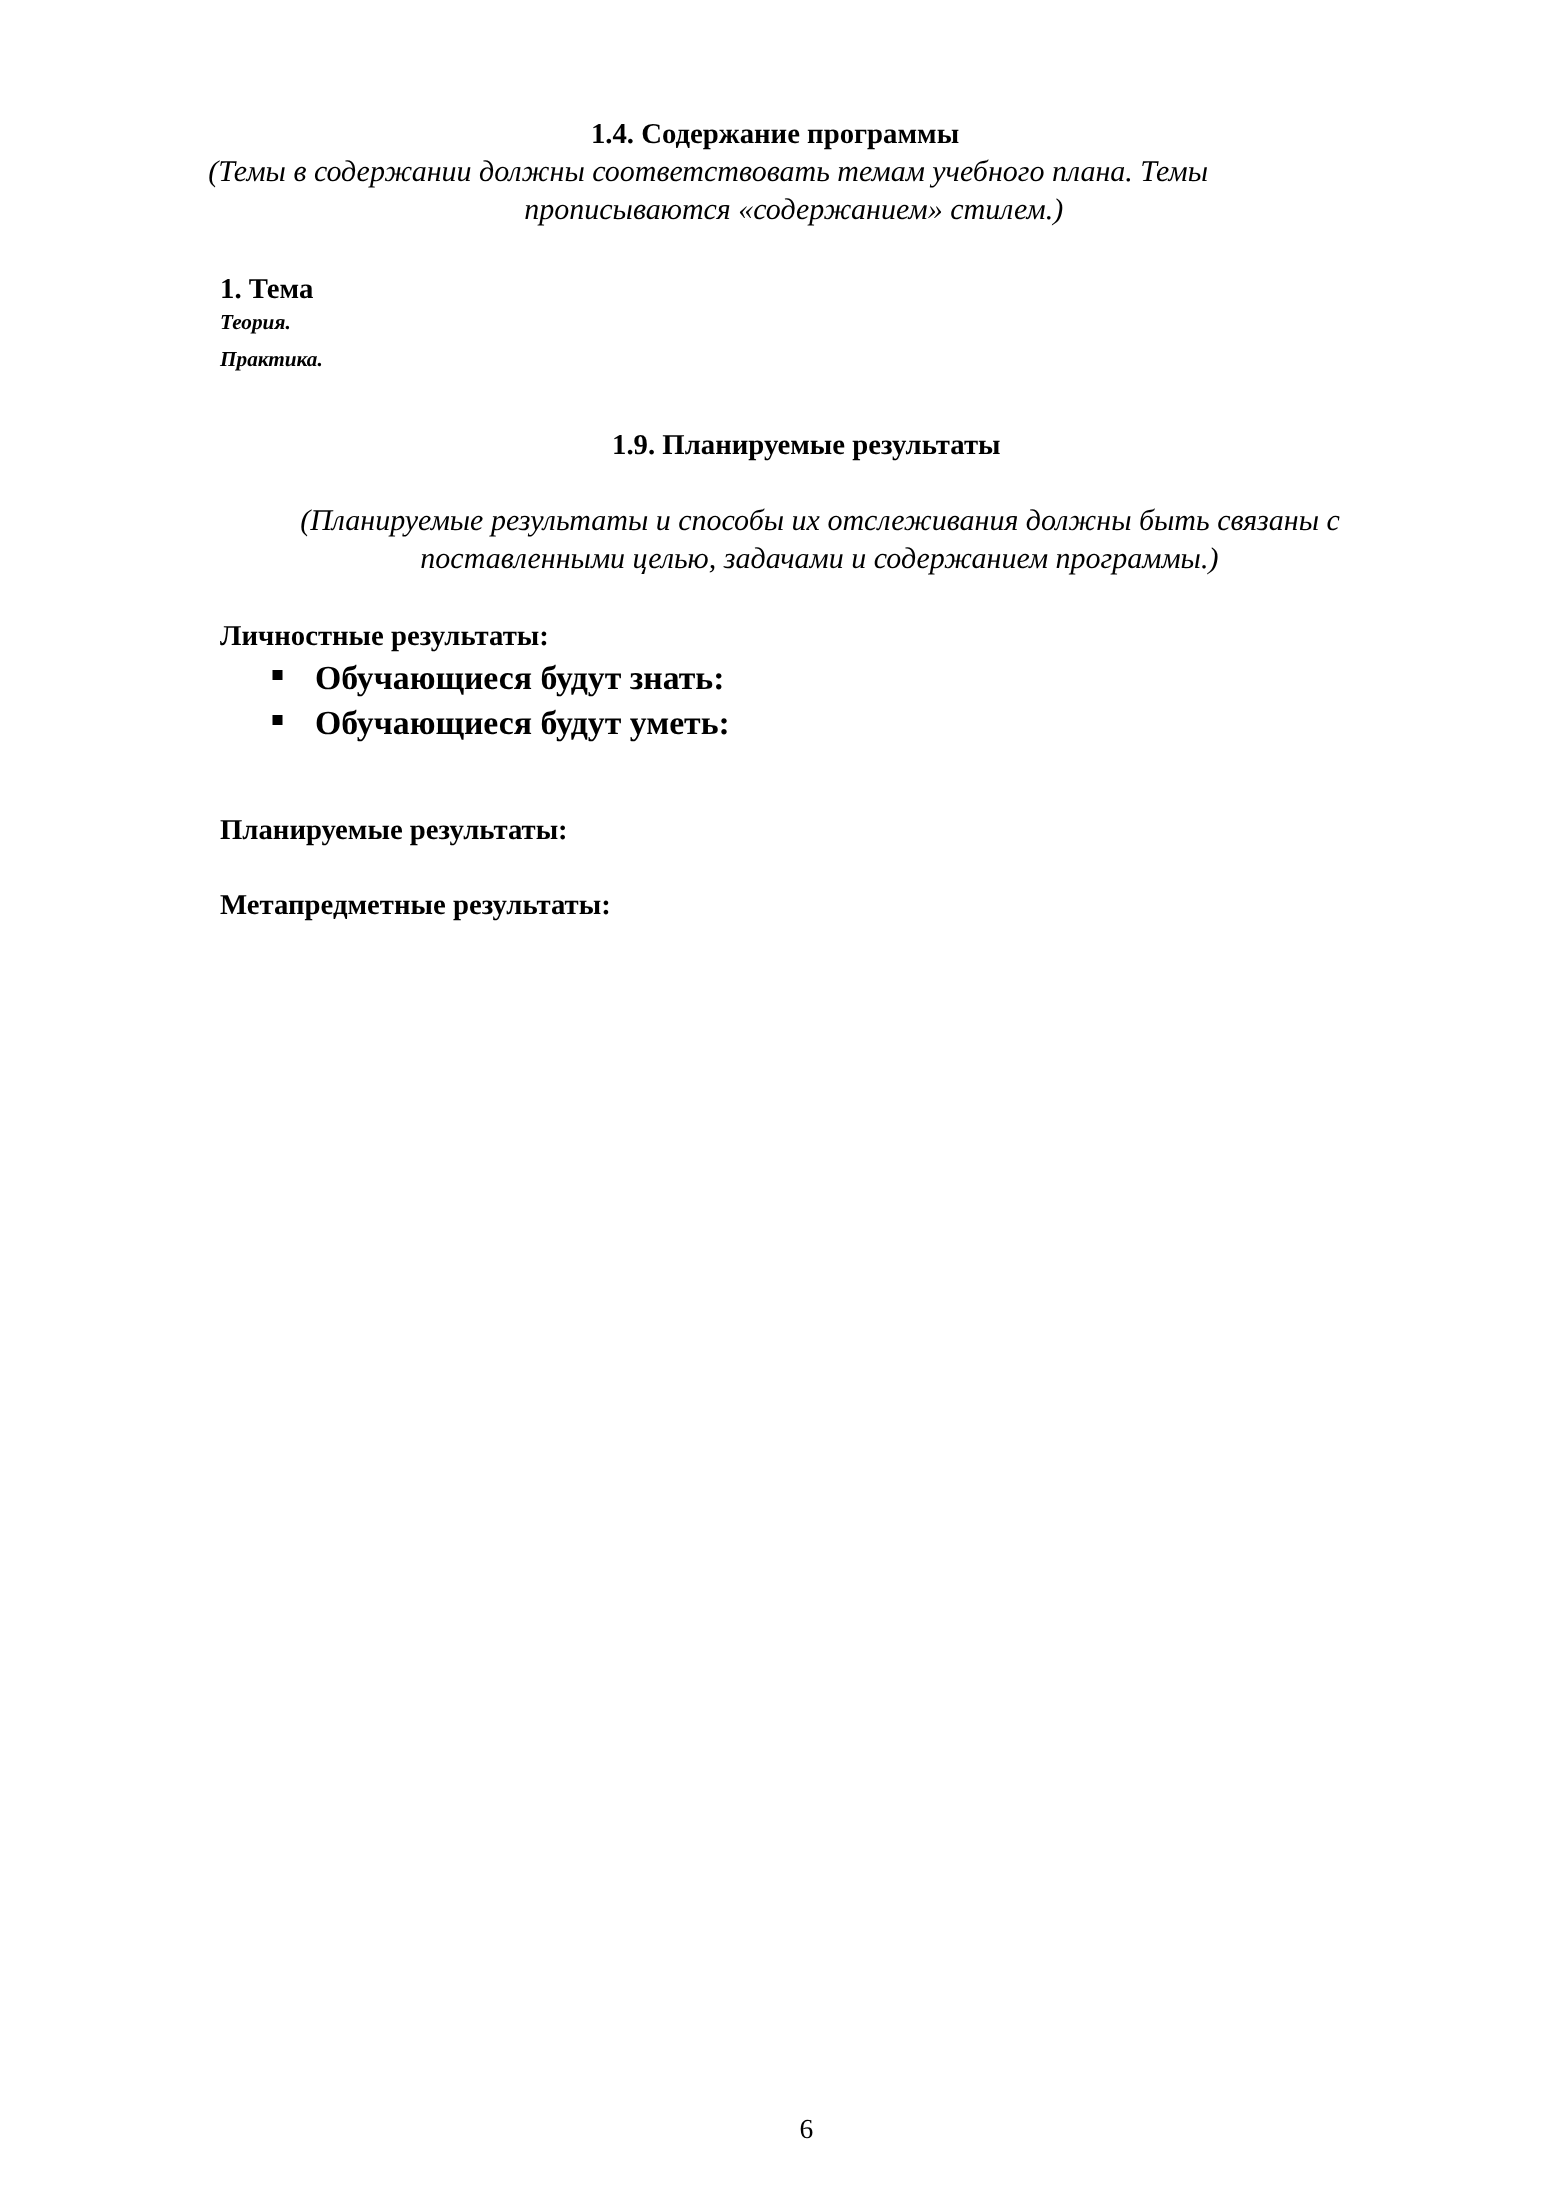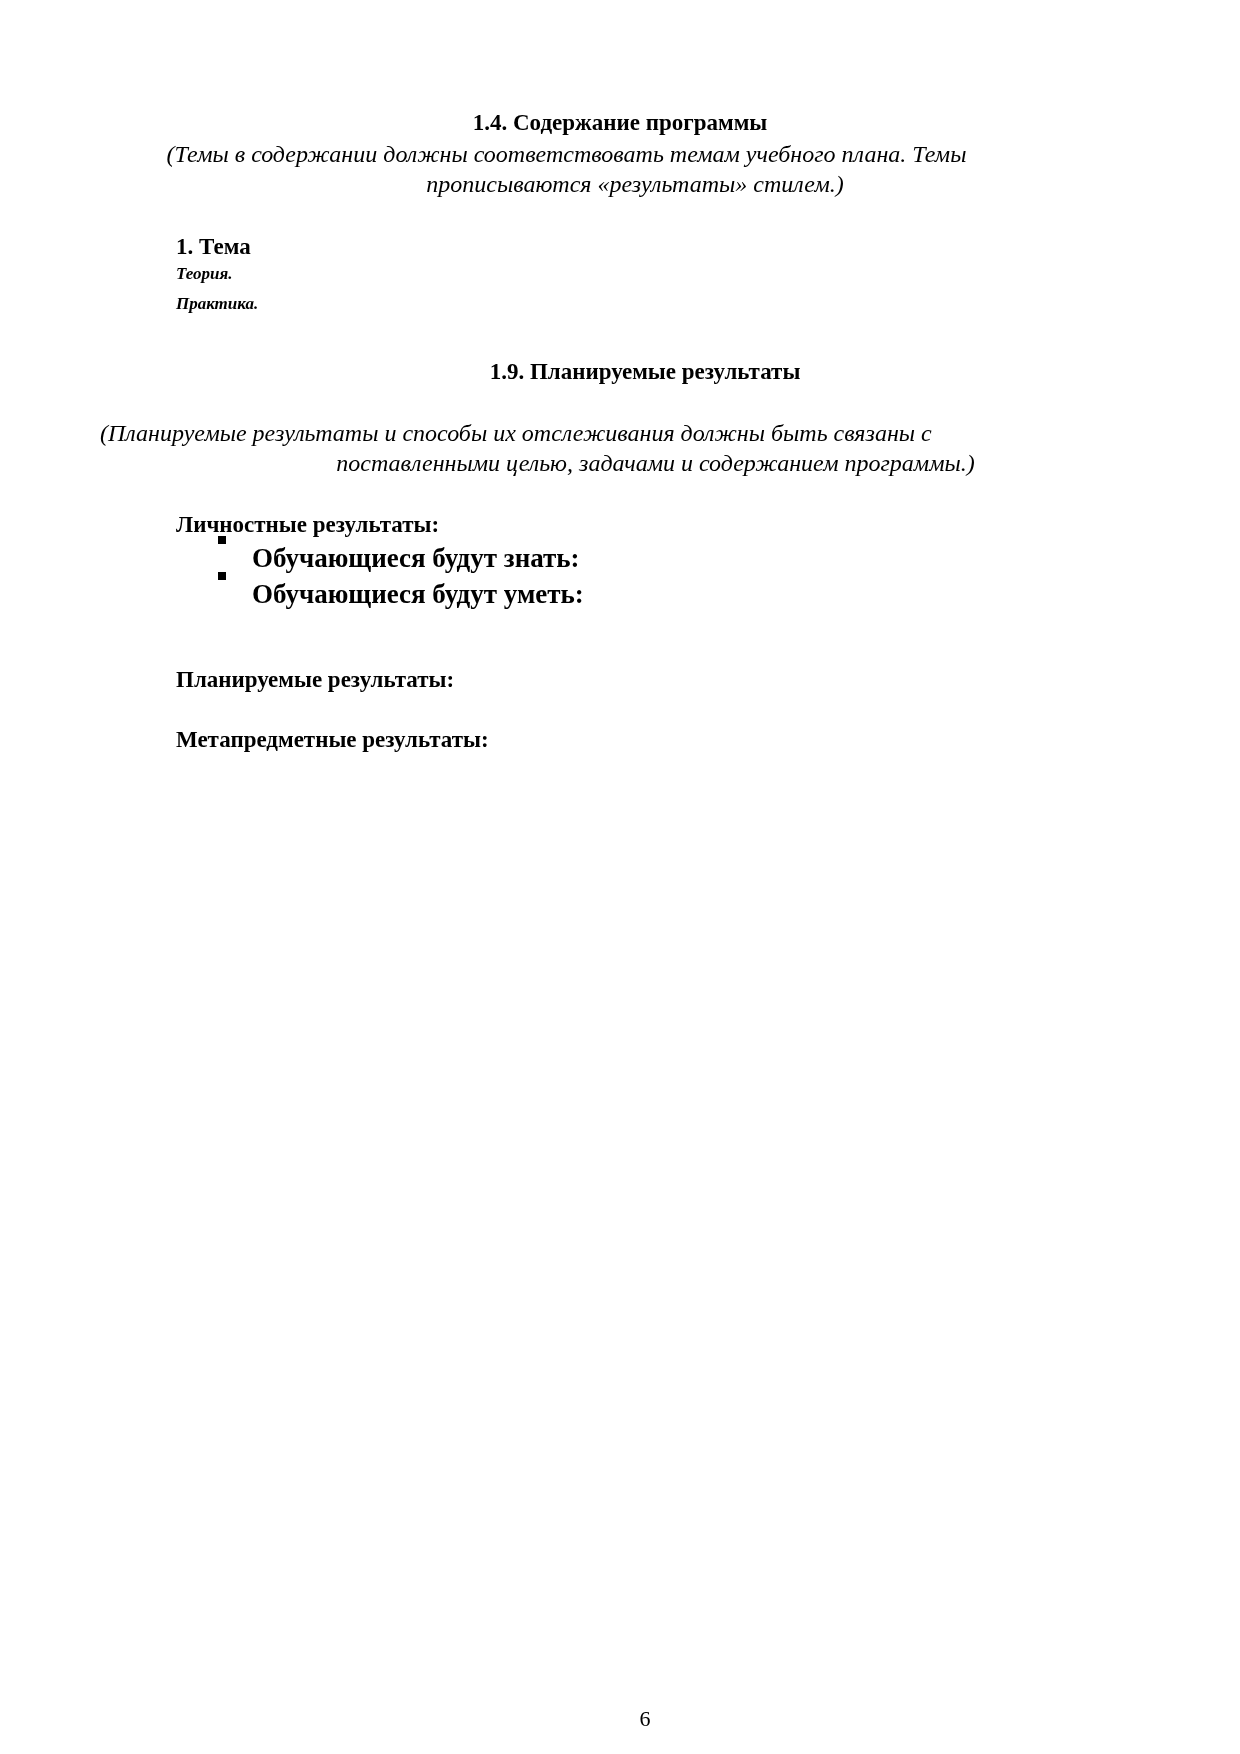--- a/index.html
+++ b/index.html
@@ -1,40 +1,40 @@
 <!DOCTYPE html>
 <html><head>
   <meta charset="utf-8">
   <style>
     html, body { margin: 0; padding: 0; background: #ffffff; }
     body { width: 1240px; height: 1754px; position: relative; overflow: hidden; color: #000; font-family: "Liberation Serif", "DejaVu Serif", serif; }
-    .abs { position: absolute; margin-top: 16px; }
+    .abs { position: absolute; }
     .center { left: 0; width: 1240px; text-align: center; }
     .h { font-weight: bold; font-size: 23px; }
     .note { font-style: italic; font-size: 24px; line-height: 30px; }
     .b { font-weight: bold; font-size: 23px; left: 176px; text-align: right; }
     .i { font-style: italic; font-weight: bold; font-size: 17px; left: 176px; }
     .bullet { position: absolute; left: 218px; width: 8px; height: 8px; background: #000; }
     .bl { font-weight: bold; font-size: 27px; left: 252px; }
     .pg { font-size: 22px; }
   </style>
 </head>
 <body>
 
 <div>
   <div class="abs center h" style="top:94px;">1.4. Содержание программы</div>
   <div class="abs note" style="top:123px; left:0; width:1033px; text-align:center; padding-left:100px; box-sizing:border-box;">(Темы в содержании должны соответствовать темам учебного плана. Темы</div>
-  <div class="abs center note" style="top:153px; padding-left:30px; box-sizing:border-box;">прописываются  «результаты» стилем.)</div>
+  <div class="abs center note" style="top:153px; padding-left:30px; box-sizing:border-box;">прописываются  «содержанием» стилем.)</div>
 
   <div class="abs b" style="top:218px;">1. Тема</div>
   <div class="abs i" style="top:248px;">Теория.</div>
   <div class="abs i" style="top:278px;">Практика.</div>
 
   <div class="abs center h" style="top:343px; padding-left:50px; box-sizing:border-box;">1.9. Планируемые результаты</div>
-  <div class="abs note" style="top:402px; left:0; width:1212px; padding-left:100px; box-sizing:border-box;">(Планируемые результаты и способы их отслеживания должны быть связаны с</div>
+  <div class="abs note" style="top:402px; left:0; width:1212px; text-align:center; padding-left:100px; box-sizing:border-box;">(Планируемые результаты и способы их отслеживания должны быть связаны с</div>
   <div class="abs center note" style="top:432px; padding-left:71px; box-sizing:border-box;">поставленными целью, задачами и содержанием программы.)</div>
 
   <div class="abs b" style="top:496px;">Личностные результаты:</div>
   <div>
     <span class="bullet" style="top:536px;"></span>
     <div class="abs bl" style="top:527px;">Обучающиеся будут знать:</div>
     <span class="bullet" style="top:572px;"></span>
     <div class="abs bl" style="top:563px;">Обучающиеся будут уметь:</div>
   </div>
 

